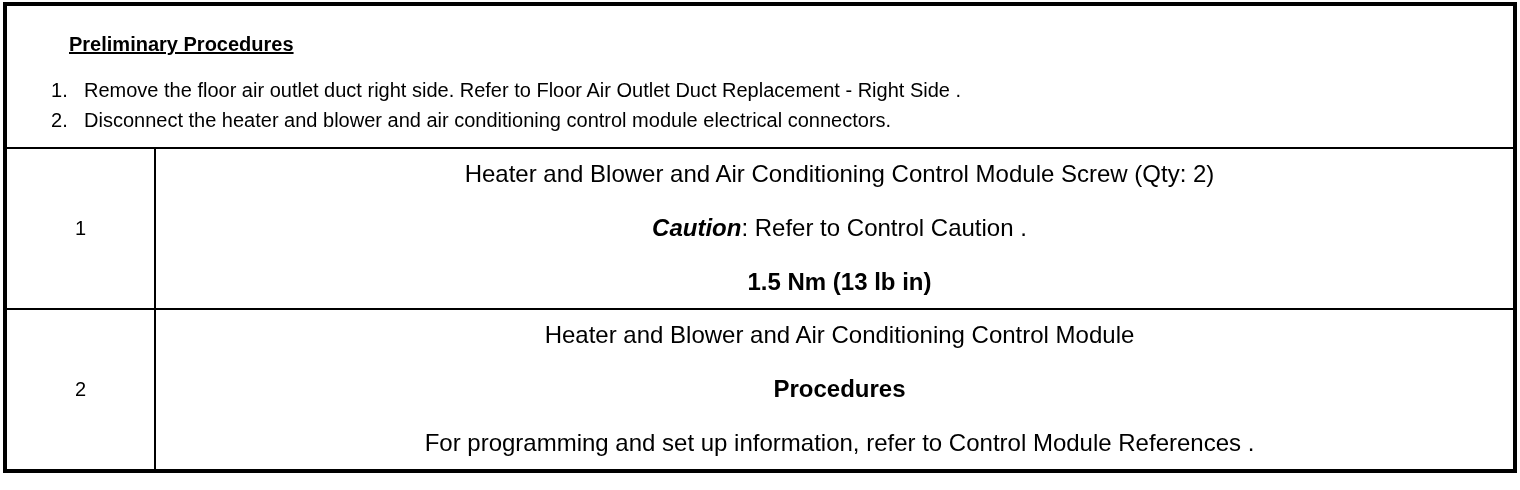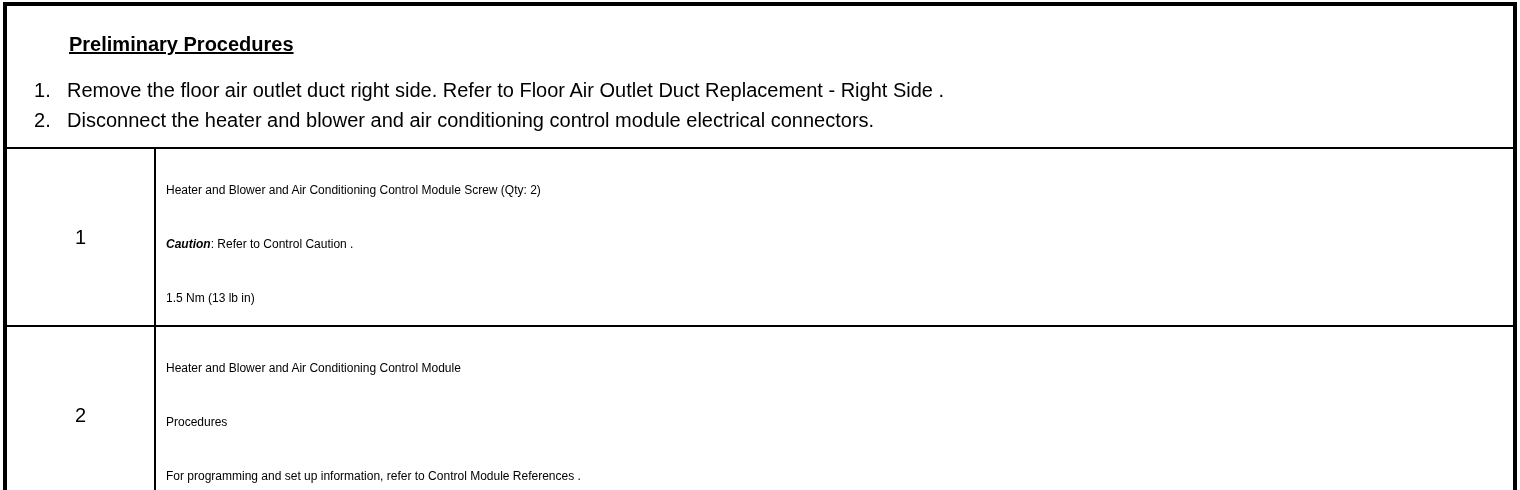--- a/index.html
+++ b/index.html
@@ -56,21 +56,21 @@
     padding: 9px 0 12px 0;
   }
   .prelim-title {
     font-size: 20px;
     font-weight: bold;
     margin: 16px 0 0 62px;
     line-height: 26px;
     text-decoration: underline;
   }
   ol.prelim-list {
-    margin: 18px 0 0 0;
+    margin: 18px 0 0 17px;
     padding: 0;
     list-style: none;
     counter-reset: prelim;
   }
   ol.prelim-list li {
     counter-increment: prelim;
     font-size: 20px;
     line-height: 30px;
     padding-left: 60px;
     position: relative;
@@ -91,27 +91,28 @@
     font-size: 20px;
     vertical-align: middle;
   }
   tr.callout-row td.cell-component {
     padding: 10px 0 12px 10px;
   }
   tr.callout-row.row-sep td {
     border-top: 2px solid #000000;
   }
   .comp-line {
-    font-size: 12px;
+    font-size: 24px;
     line-height: 29px;
-    margin: 17px 0 25px 0;
+    margin: 0 0 25px 0;
     white-space: nowrap;
+    text-align: center;
   }
   .comp-line:last-child { margin-bottom: 0; }
-  .comp-line.bold { font-weight: normal; }
+  .comp-line.bold { font-weight: bold; }
   .comp-line .lead-bold { font-weight: bold; font-style: italic; }
 </style>
 </head>
 <body>
 
 <div id="page">
 
   <table class="service-table">
     <colgroup>
       <col class="col-callout">

